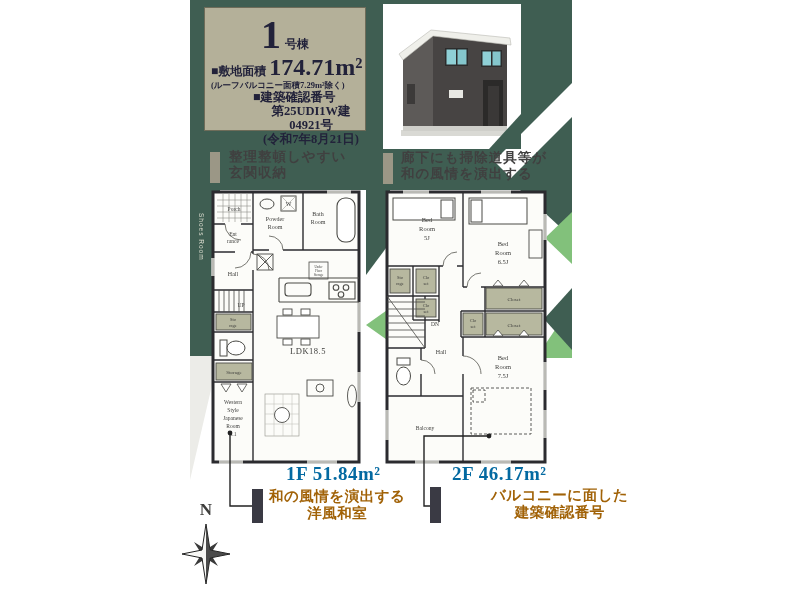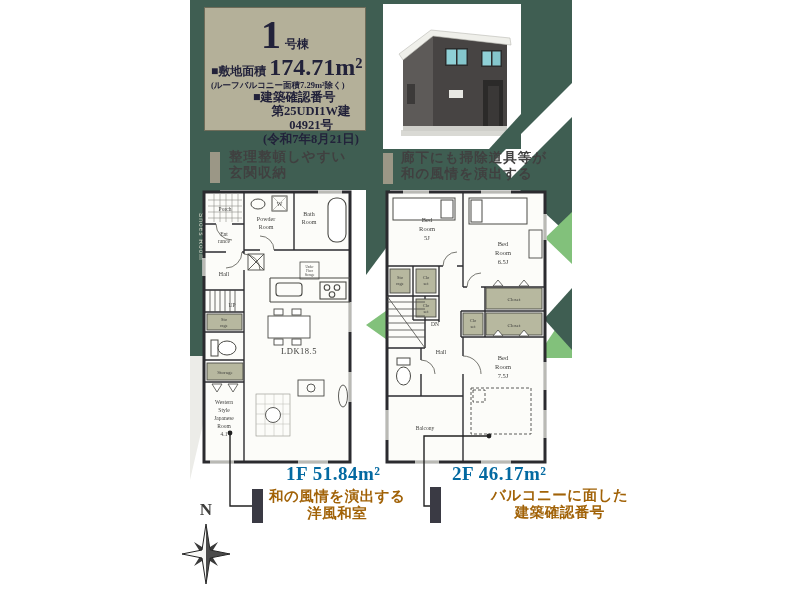--- a/index.html
+++ b/index.html
@@ -93,21 +93,21 @@
   <div class="abs callout-text callout-light" style="left:229px;top:149px;">
     <div>整理整頓しやすい</div>
     <div>玄関収納</div>
   </div>
   <div class="abs callout-bar" style="left:383px;top:153px;background:#9b9786;"></div>
   <div class="abs callout-text callout-light" style="left:401px;top:150px;">
     <div>廊下にも掃除道具等が</div>
     <div>和の風情を演出する</div>
   </div>
 
-  <div class="abs" style="left:202px;top:190px;width:122px;height:274px;">
+  <div class="abs" style="left:211px;top:190px;width:122px;height:274px;">
     <svg width="150" height="274" viewBox="0 0 150 274">
       <rect x="2" y="2" width="146" height="270" fill="#fcfcf9" stroke="#2b2b2f" stroke-width="3"></rect>
       <g class="wall" stroke-width="1.4">
         <line x1="42" y1="2" x2="42" y2="272"></line>
         <line x1="2" y1="34" x2="42" y2="34"></line>
         <line x1="2" y1="62" x2="42" y2="62"></line>
         <line x1="2" y1="100" x2="42" y2="100"></line>
         <line x1="2" y1="122" x2="42" y2="122"></line>
         <line x1="2" y1="142" x2="42" y2="142"></line>
         <line x1="2" y1="170" x2="42" y2="170"></line>

